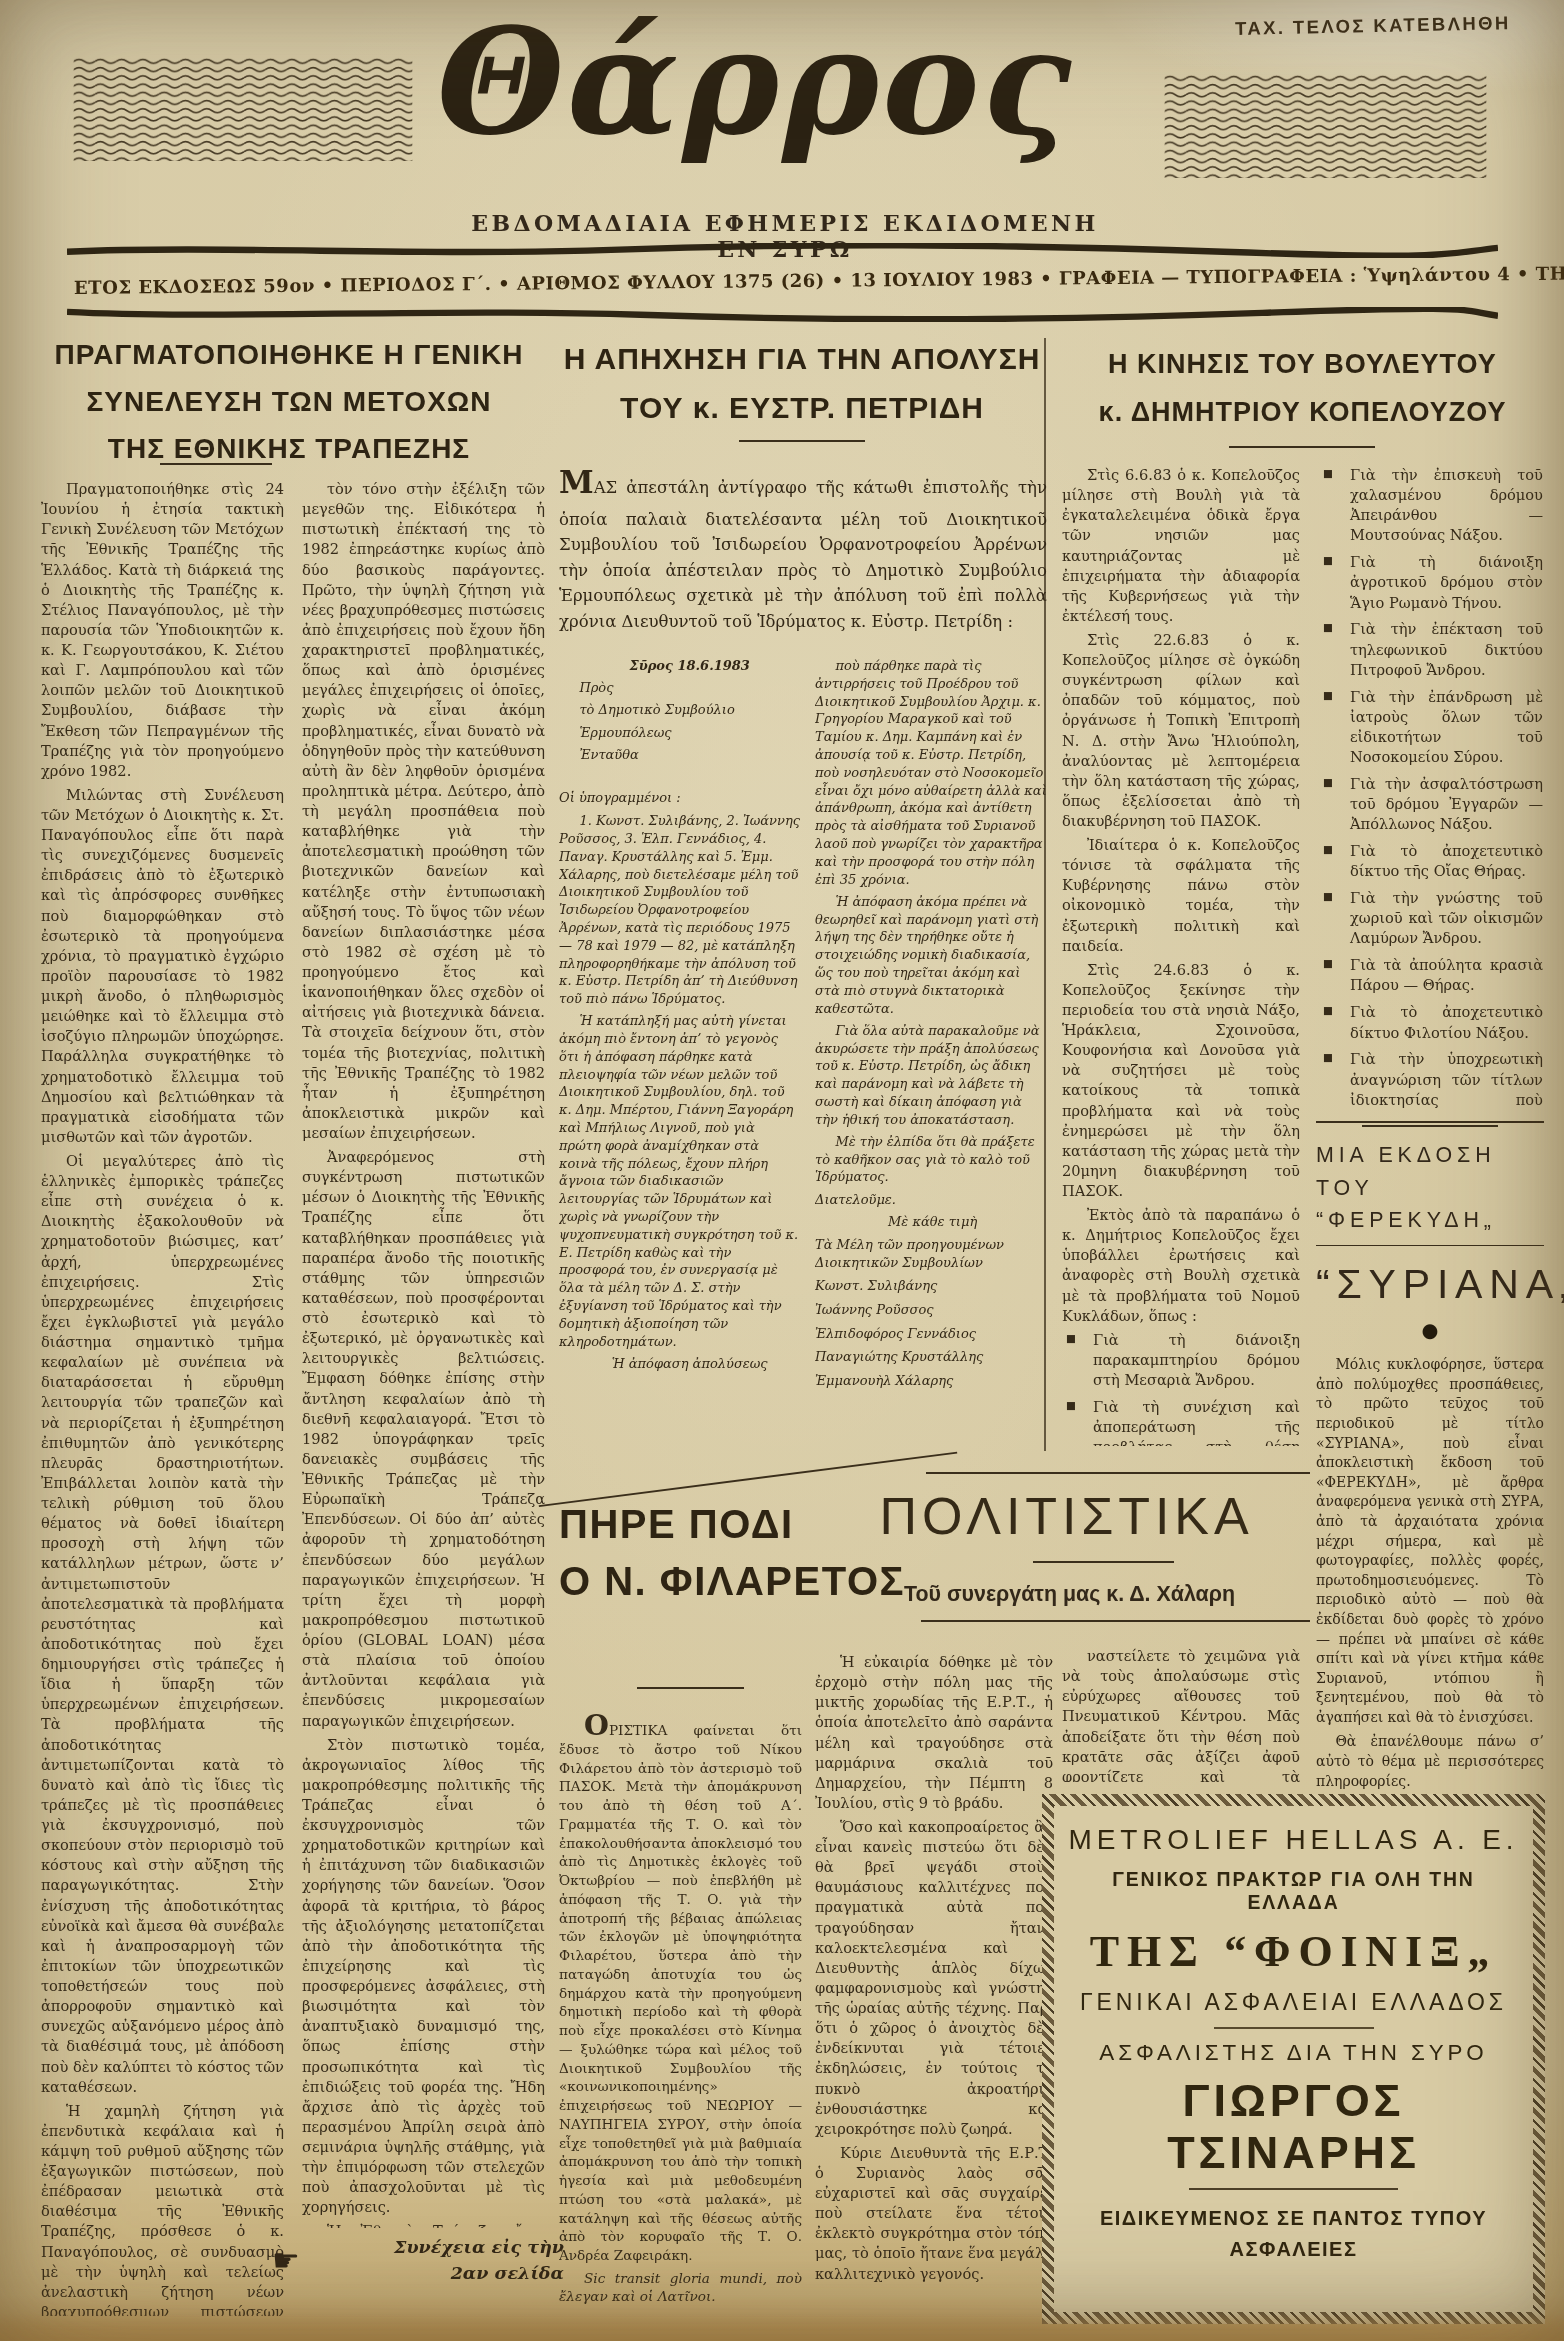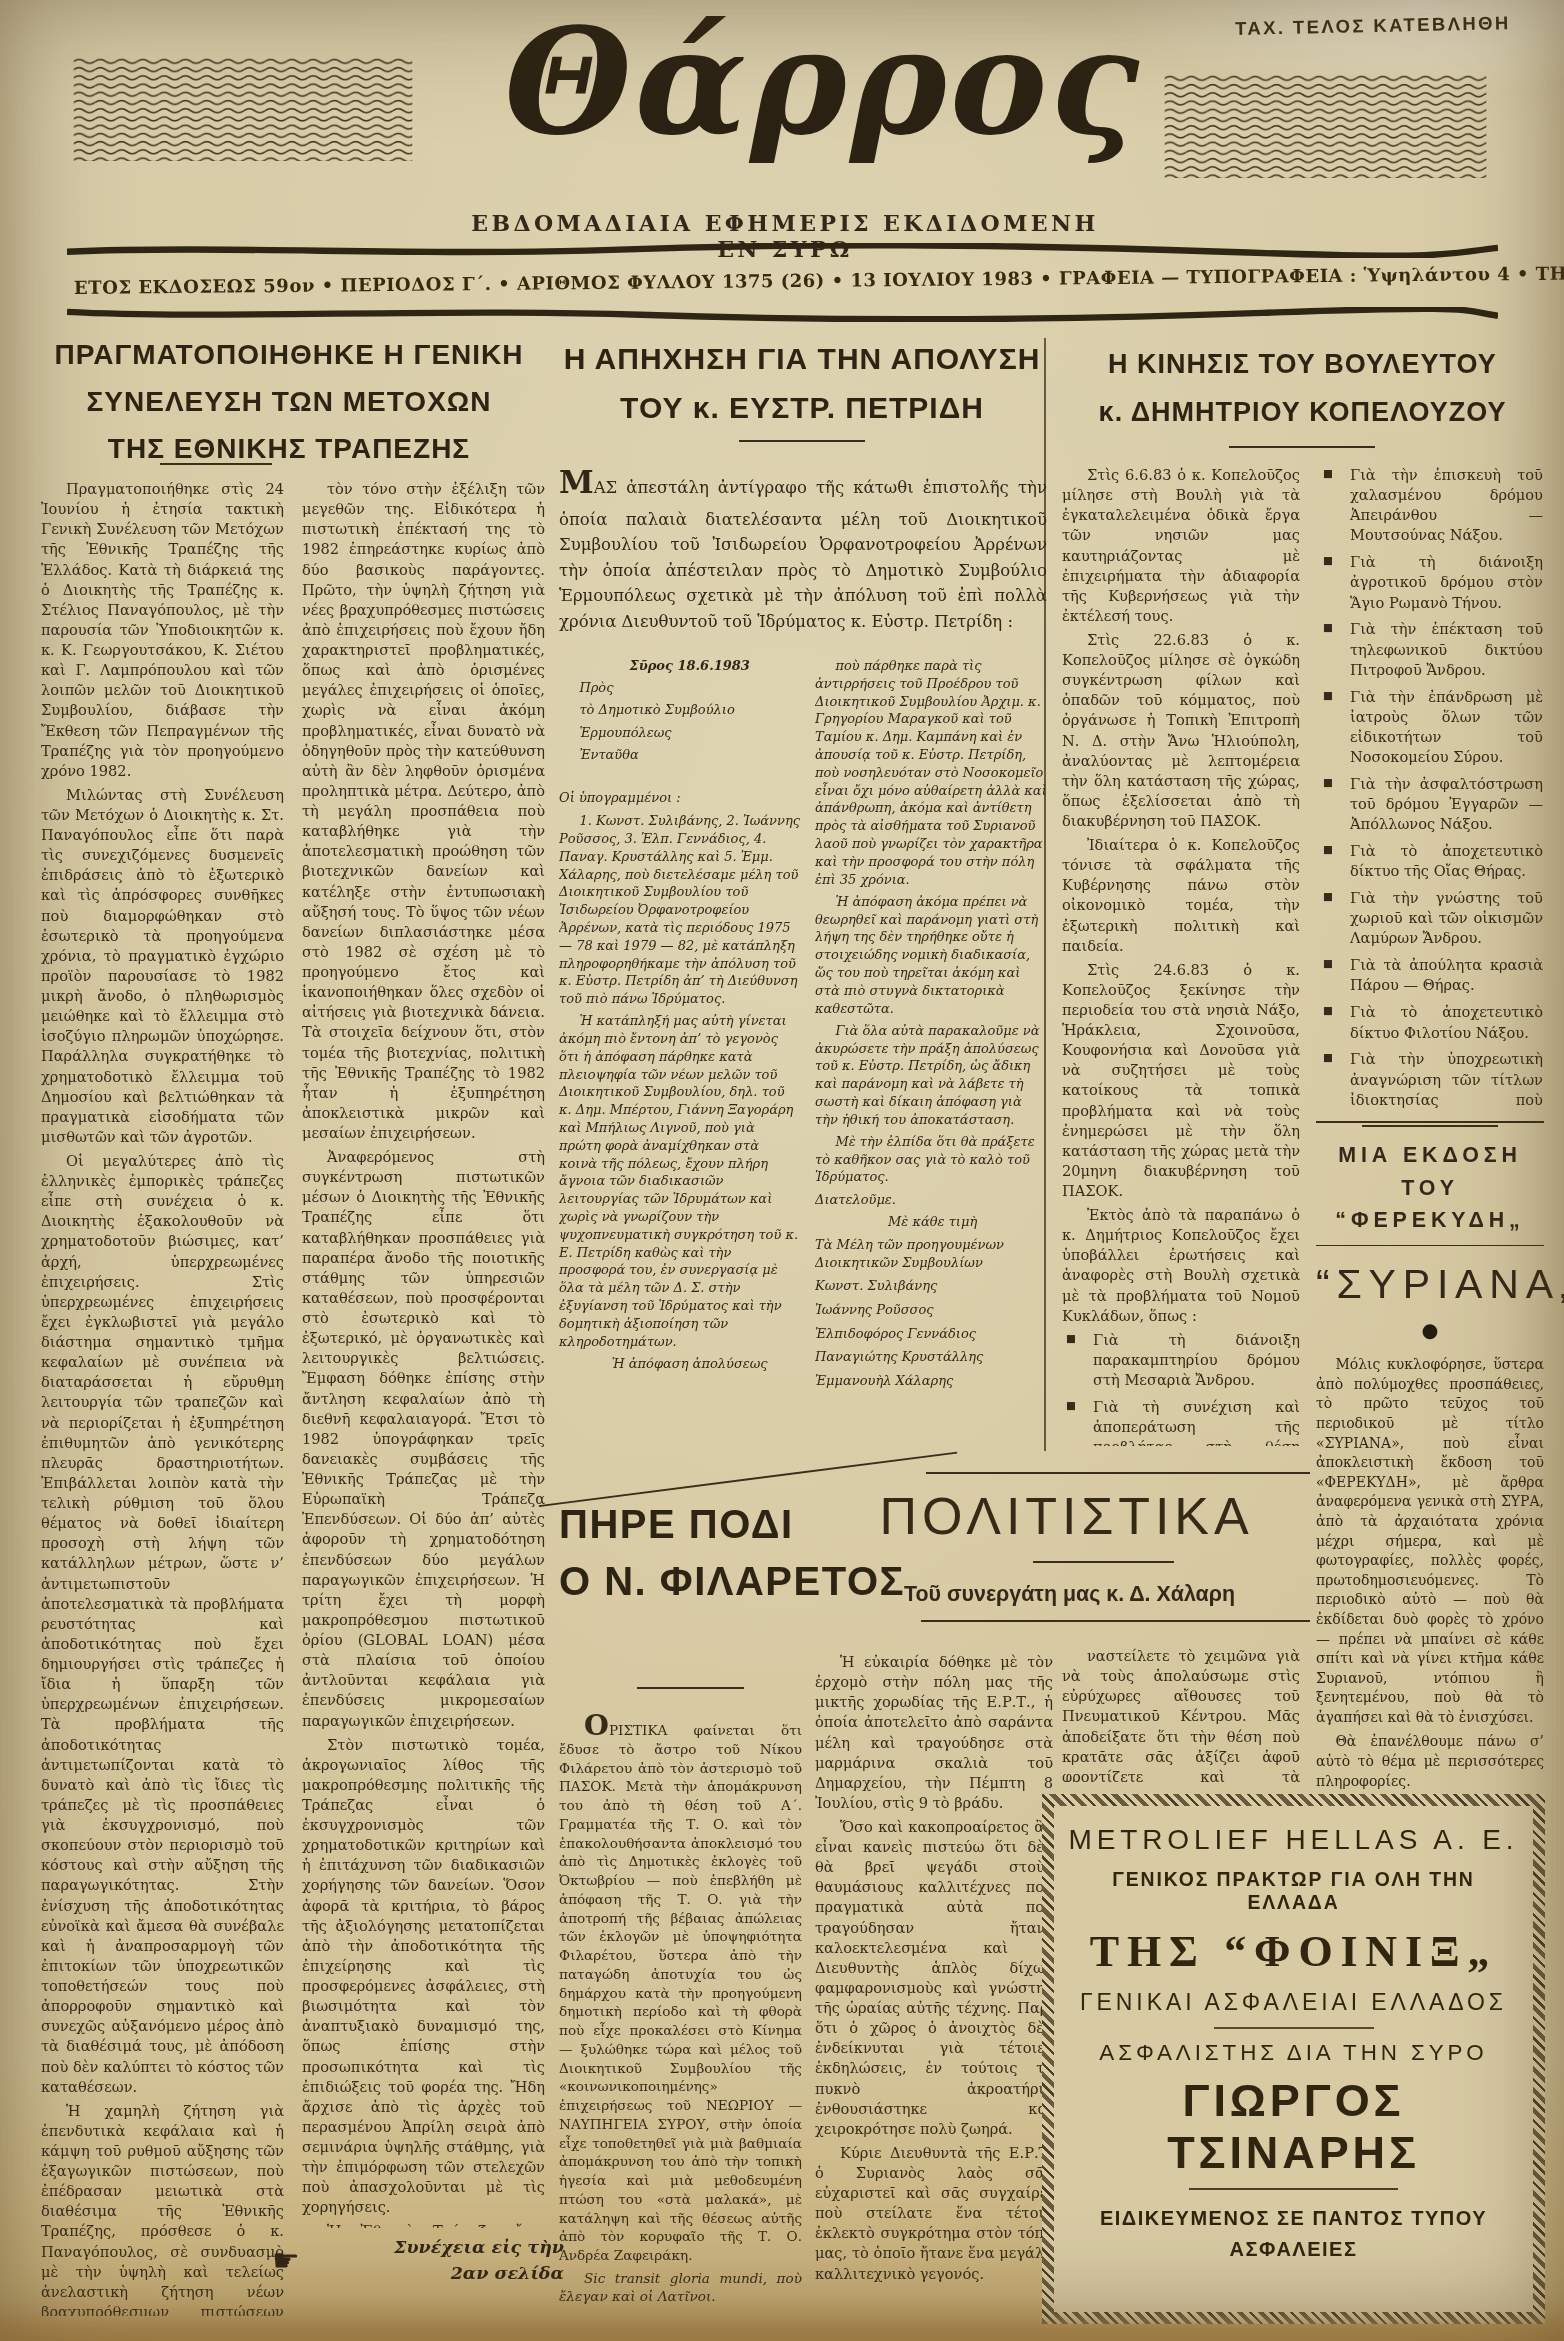--- a/index.html
+++ b/index.html
@@ -12,21 +12,21 @@
     font-family:"DejaVu Serif", serif;
   }
   .vignette{position:absolute;inset:0;pointer-events:none;
     box-shadow:inset 0 0 126px rgba(74,58,30,.45), inset 0 -19.4px 58px rgba(120,85,30,.25);}
   .scanlight{position:absolute;top:0;right:0;width:476px;height:97px;
     background:radial-gradient(ellipse at 70% 0%, rgba(255,255,250,.45), rgba(255,255,250,0) 70%);}
   .abs{position:absolute;}
   .postal{font-family:"Liberation Sans",sans-serif;font-weight:700;font-size:18.5px;
     letter-spacing:2.4px;color:#3c2f1a;transform:rotate(-1.2deg);}
   .mast-title{font-family:"DejaVu Serif",serif;font-style:italic;font-weight:700;
-    font-size:146px;line-height:1.05;text-align:right;color:#2b2213;letter-spacing:2.9px;}
+    font-size:146px;line-height:1.05;text-align:left;color:#2b2213;letter-spacing:2.9px;}
   .mast-sub{font-family:"DejaVu Serif",serif;font-weight:700;font-size:22px;letter-spacing:3.4px;
     text-align:center;color:#33281a;}
   .infoline{font-family:"DejaVu Serif",serif;font-weight:700;font-size:18px;color:#39290f;
     letter-spacing:0.5px;transform:rotate(-0.55deg);white-space:nowrap;}
   .hl{font-family:"Liberation Sans",sans-serif;font-weight:700;color:#2e2413;}
   .hl-left{font-size:28px;line-height:47px;letter-spacing:1px;text-align:center;}
   .hl-mid{font-size:30px;line-height:49px;letter-spacing:1px;}
   .hl-right{font-size:27px;line-height:48px;letter-spacing:1px;text-align:center;}
   .hl-underline{height:2.4px;background:#3a2e1b;}
   .vrule{width:1.5px;background:rgba(62,49,28,.75);}
@@ -46,22 +46,22 @@
   .sig p{margin:0 0 5.8px 0;text-indent:0;}
   .bullets p{position:relative;text-indent:0;padding-left:31px;margin:0 0 6.8px 0;}
   .bullets p::before{content:"■";position:absolute;left:3.9px;top:1px;font-size:.72em;}
   .latin{font-style:italic;}
   .pp-hl{font-size:40px;line-height:57px;letter-spacing:1.5px;}
   .pol-hl{font-family:"Liberation Sans",sans-serif;font-weight:400;font-size:52px;
     letter-spacing:4.9px;text-align:center;color:#352a17;}
   .pol-by{font-family:"Liberation Sans",sans-serif;font-weight:700;font-size:21.4px;
     text-align:left;color:#33281a;}
   .rule{background:#3a2e1b;}
-  .box-kicker{font-family:"Liberation Sans",sans-serif;font-weight:700;font-size:21.4px;
-    letter-spacing:4.9px;text-align:center;color:#33281a;line-height:1.5;}
+  .box-kicker{font-family:"Liberation Sans",sans-serif;font-weight:400;font-size:21.4px;
+    letter-spacing:4.9px;text-align:left;color:#33281a;line-height:1.5;}
   .box-title{font-family:"Liberation Sans",sans-serif;font-weight:400;font-size:41px;
     letter-spacing:6.8px;text-align:center;color:#33281a;}
   .box-dot{text-align:center;font-size:19.4px;line-height:1;color:#241c0e;}
   .boxbody{font-size:14px;line-height:1.40;text-align:justify;}
   .boxbody p{margin:0 0 4.9px 0;text-indent:19.4px;}
   .ad{border:12.6px solid transparent;
     background:
       linear-gradient(#d8cba4,#d8cba4) padding-box,
       repeating-linear-gradient(45deg,#6a5a3c 0 4.4px,#d8cba4 4.4px 8.3px,#4c3f27 8.3px 10.7px,#d8cba4 10.7px 14.6px) border-box;}
   .ad-inner{padding:17.5px 13.6px;text-align:center;font-family:"Liberation Sans",sans-serif;color:#30260f;}

